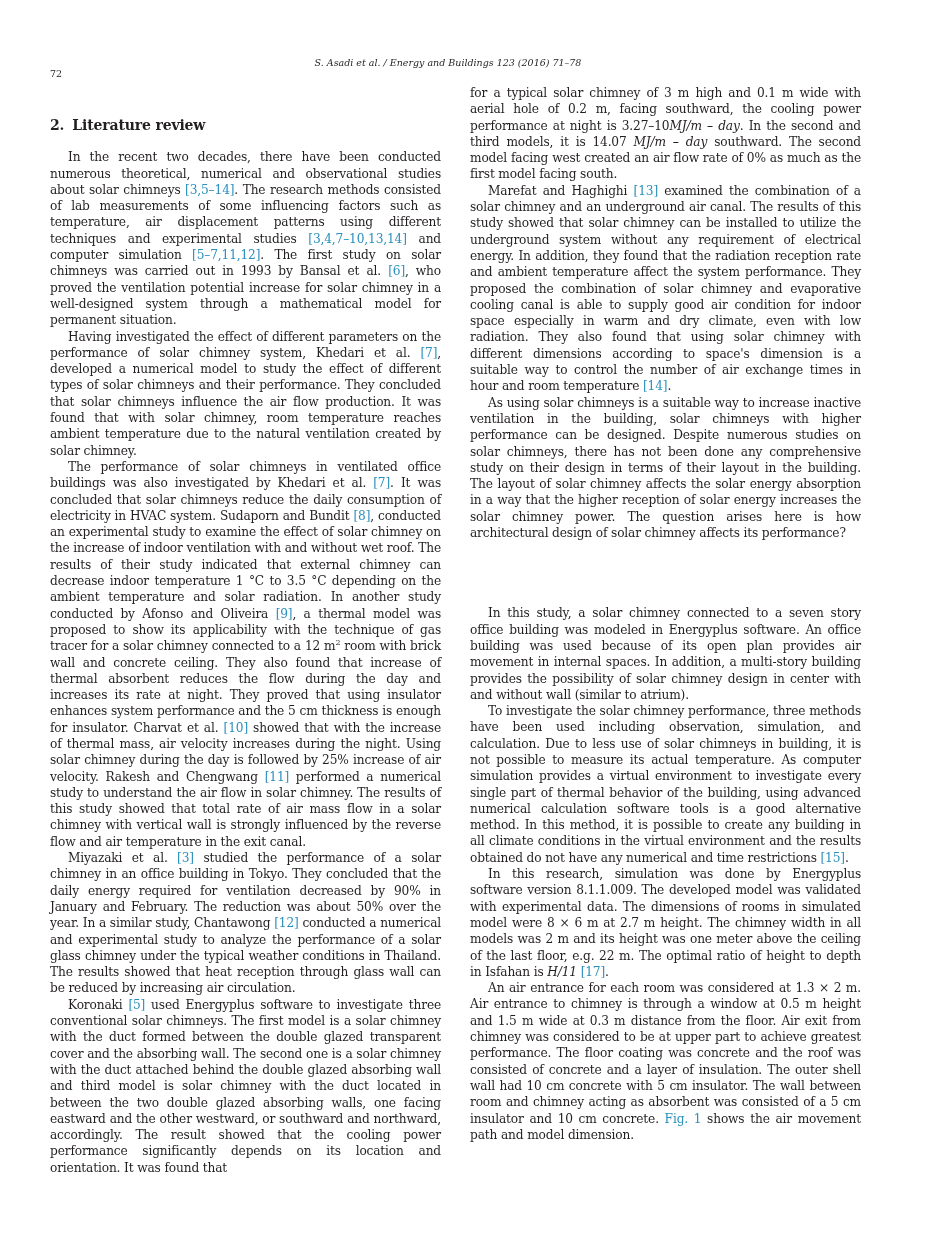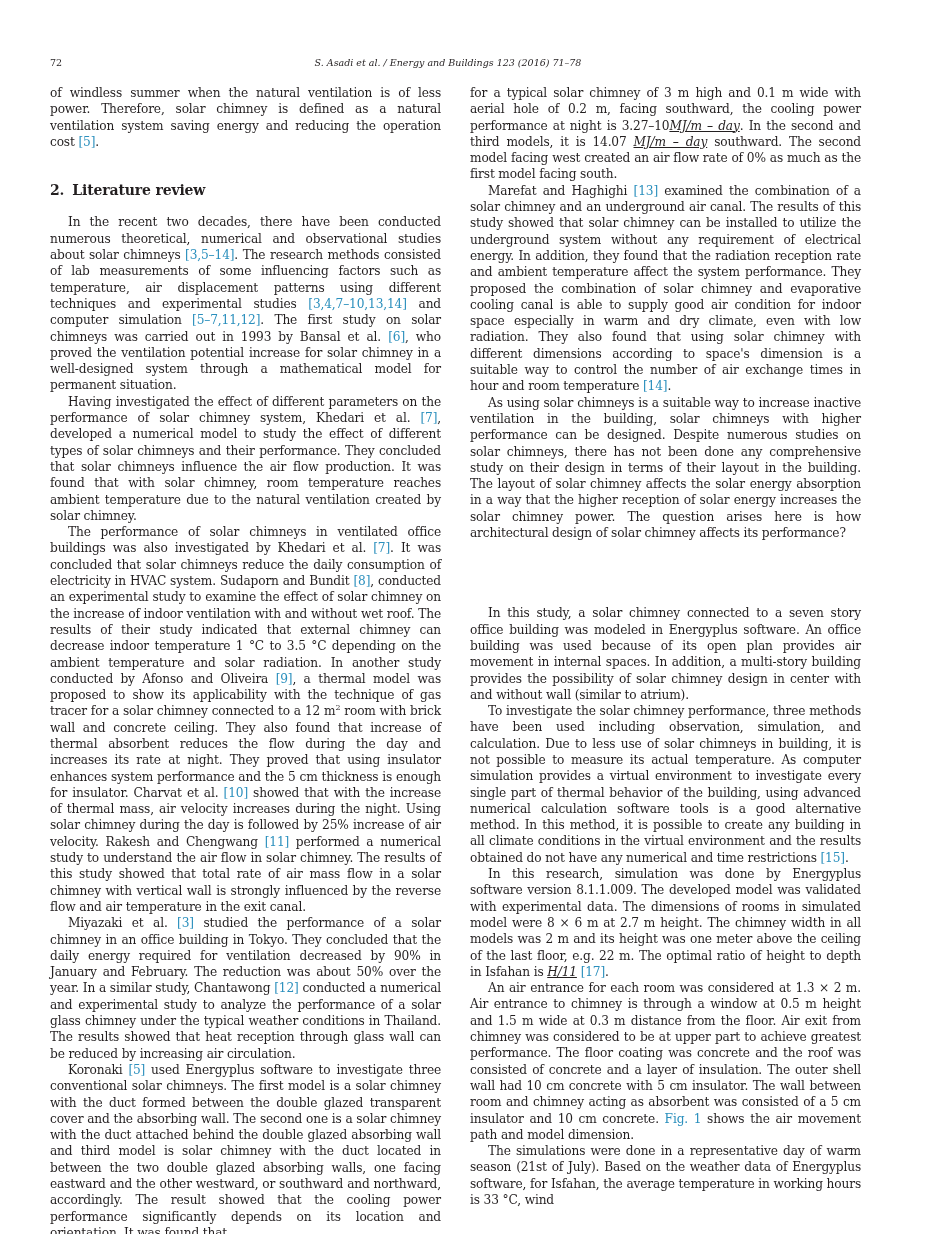--- a/index.html
+++ b/index.html
@@ -1,46 +1,45 @@
 <!DOCTYPE html>
 <html><head>
 <meta charset="utf-8">
 <style>
   html, body { margin: 0; padding: 0; background: #ffffff; }
   body { width: 925px; height: 1234px; position: relative; overflow: hidden;
          font-family: "DejaVu Serif", "Liberation Serif", serif; color: #231f20; }
   .running-head { position: absolute; top: 56px; left: 50px; width: 812px; height: 14px;
                   font-size: 9.5px; line-height: 14px; }
-  .running-head .pageno { position: absolute; left: 0; top: 0; }
+  .running-head .pageno { position: absolute; left: 0; top: 11px; }
   .running-head .journal { position: absolute; left: 0; right: 16px; text-align: center; font-style: italic; }
   .column { position: absolute; top: 85px; width: 391px; font-size: 12.2px; line-height: 16.3px;
             text-align: justify; hyphens: auto; letter-spacing: -0.15px; }
   .col-left { left: 50px; }
   .col-right { left: 470px; }
   p { margin: 0; }
   p.indent { text-indent: 18px; }
   h2 { font-size: 14px; font-weight: bold; margin: 0; line-height: 16.3px; }
   h2 .num { margin-right: 8px; }
   .cite { color: #2a8fbd; }
   .gap-before-h { height: 32px; }
   .gap-after-h { height: 16px; }
   .gap-big { height: 48px; }
-  i { font-style: italic; text-decoration: underline; }
+  i { font-style: italic; }
   sup { font-size: 8px; line-height: 0; }
 </style>
 </head>
 <body>
 
 <div class="running-head">
   <span class="pageno">72</span>
   <span class="journal">S. Asadi et al. / Energy and Buildings 123 (2016) 71–78</span>
 </div>
 
 <div class="column col-left">
-  <p><span>of windless summer when the natural ventilation is of less power. Therefore, solar chimney is defined as a natural ventilation system saving energy and reducing the operation cost </span><a class="cite">[5]</a><span>.</span></p>
 
   <div class="gap-before-h"></div>
   <h2><span class="num">2.</span><span>Literature review</span></h2>
   <div class="gap-after-h"></div>
 
   <p class="indent"><span>In the recent two decades, there have been conducted numerous theoretical, numerical and observational studies about solar chimneys </span><a class="cite">[3,5–14]</a><span>. The research methods consisted of lab measurements of some influencing factors such as temperature, air displacement patterns using different techniques and experimental studies </span><a class="cite">[3,4,7–10,13,14]</a><span> and computer simulation </span><a class="cite">[5–7,11,12]</a><span>. The first study on solar chimneys was carried out in 1993 by Bansal et al. </span><a class="cite">[6]</a><span>, who proved the ventilation potential increase for solar chimney in a well-designed system through a mathematical model for permanent situation.</span></p>
 
   <p class="indent"><span>Having investigated the effect of different parameters on the performance of solar chimney system, Khedari et al. </span><a class="cite">[7]</a><span>, developed a numerical model to study the effect of different types of solar chimneys and their performance. They concluded that solar chimneys influence the air flow production. It was found that with solar chimney, room temperature reaches ambient temperature due to the natural ventilation created by solar chimney.</span></p>
 
   <p class="indent"><span>The performance of solar chimneys in ventilated office buildings was also investigated by Khedari et al. </span><a class="cite">[7]</a><span>. It was concluded that solar chimneys reduce the daily consumption of electricity in HVAC system. Sudaporn and Bundit </span><a class="cite">[8]</a><span>, conducted an experimental study to examine the effect of solar chimney on the increase of indoor ventilation with and without wet roof. The results of their study indicated that external chimney can decrease indoor temperature 1 °C to 3.5 °C depending on the ambient temperature and solar radiation. In another study conducted by Afonso and Oliveira </span><a class="cite">[9]</a><span>, a thermal model was proposed to show its applicability with the technique of gas tracer for a solar chimney connected to a 12 m</span><sup>2</sup><span> room with brick wall and concrete ceiling. They also found that increase of thermal absorbent reduces the flow during the day and increases its rate at night. They proved that using insulator enhances system performance and the 5 cm thickness is enough for insulator. Charvat et al. </span><a class="cite">[10]</a><span> showed that with the increase of thermal mass, air velocity increases during the night. Using solar chimney during the day is followed by 25% increase of air velocity. Rakesh and Chengwang </span><a class="cite">[11]</a><span> performed a numerical study to understand the air flow in solar chimney. The results of this study showed that total rate of air mass flow in a solar chimney with vertical wall is strongly influenced by the reverse flow and air temperature in the exit canal.</span></p>
@@ -61,14 +60,13 @@
   <div class="gap-after-h"></div>
 
   <p class="indent">In this study, a solar chimney connected to a seven story office building was modeled in Energyplus software. An office building was used because of its open plan provides air movement in internal spaces. In addition, a multi-story building provides the possibility of solar chimney design in center with and without wall (similar to atrium).</p>
 
   <p class="indent"><span>To investigate the solar chimney performance, three methods have been used including observation, simulation, and calculation. Due to less use of solar chimneys in building, it is not possible to measure its actual temperature. As computer simulation provides a virtual environment to investigate every single part of thermal behavior of the building, using advanced numerical calculation software tools is a good alternative method. In this method, it is possible to create any building in all climate conditions in the virtual environment and the results obtained do not have any numerical and time restrictions </span><a class="cite">[15]</a><span>.</span></p>
 
   <p class="indent"><span>In this research, simulation was done by Energyplus software version 8.1.1.009. The developed model was validated with experimental data. The dimensions of rooms in simulated model were 8 × 6 m at 2.7 m height. The chimney width in all models was 2 m and its height was one meter above the ceiling of the last floor, e.g. 22 m. The optimal ratio of height to depth in Isfahan is </span><i>H/11</i> <a class="cite">[17]</a><span>.</span></p>
 
   <p class="indent"><span>An air entrance for each room was considered at 1.3 × 2 m. Air entrance to chimney is through a window at 0.5 m height and 1.5 m wide at 0.3 m distance from the floor. Air exit from chimney was considered to be at upper part to achieve greatest performance. The floor coating was concrete and the roof was consisted of concrete and a layer of insulation. The outer shell wall had 10 cm concrete with 5 cm insulator. The wall between room and chimney acting as absorbent was consisted of a 5 cm insulator and 10 cm concrete. </span><a class="cite">Fig. 1</a><span> shows the air movement path and model dimension.</span></p>
 
-  <p class="indent">The simulations were done in a representative day of warm season (21st of July). Based on the weather data of Energyplus software, for Isfahan, the average temperature in working hours is 33 °C, wind</p>
 </div>
 
 </body></html>

